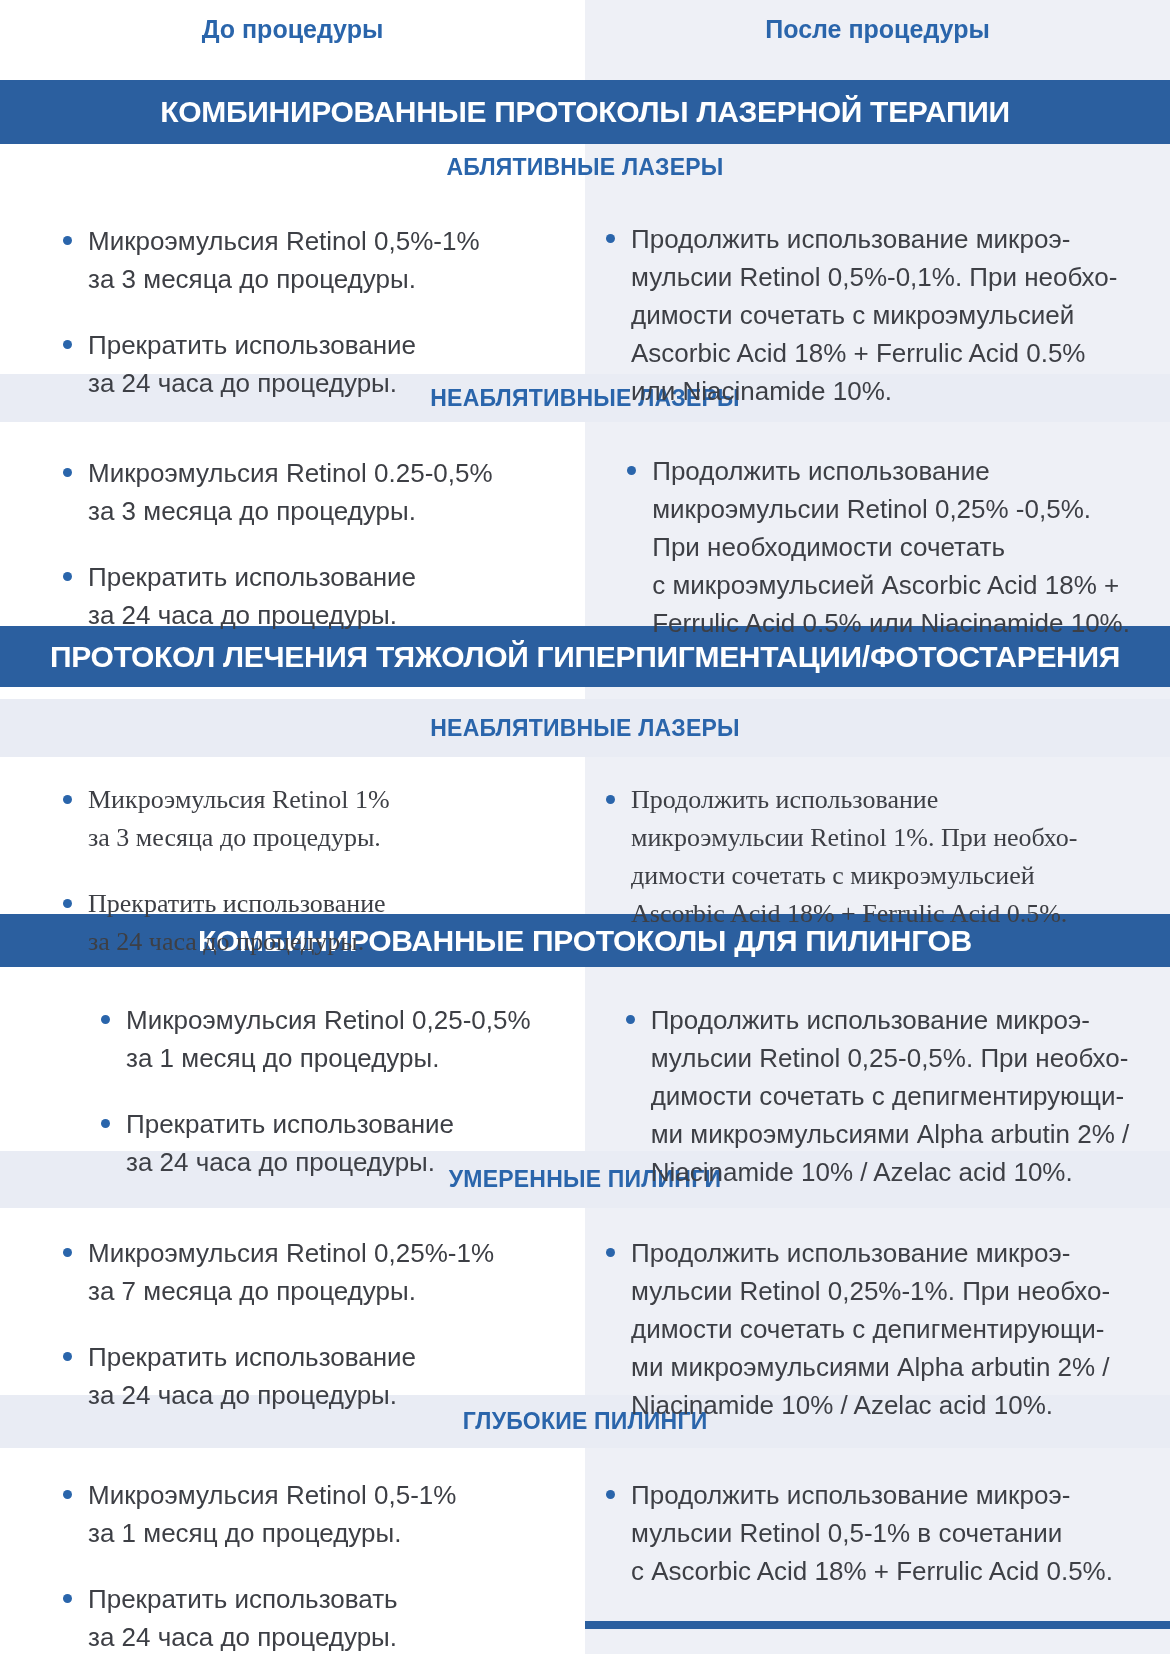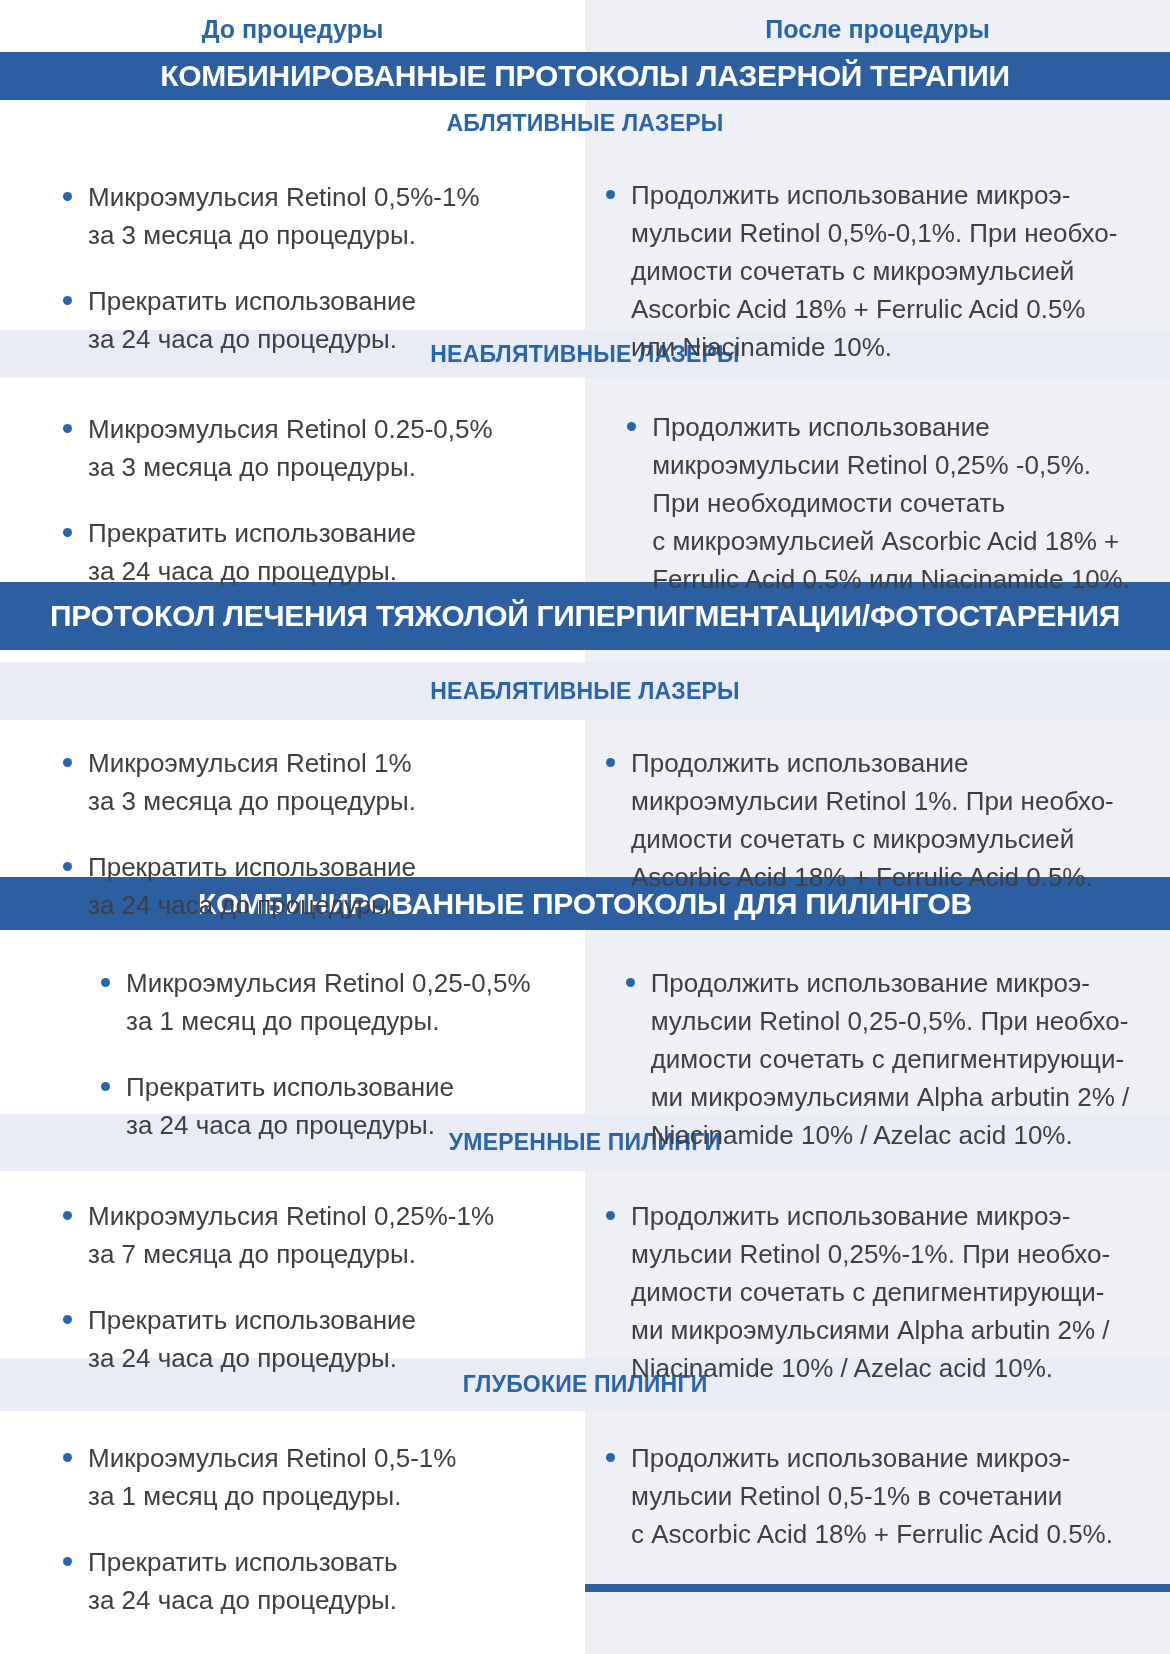--- a/index.html
+++ b/index.html
@@ -22,22 +22,22 @@
   .col-head{
     width:585px; display:flex; align-items:center; justify-content:center;
     color:#2a65ab; font-weight:bold; font-size:25px; padding-top:6px;
   }
 
   .banner{
     display:flex; align-items:center; justify-content:center;
     background:#2b5f9f; color:#ffffff; font-weight:bold;
     font-size:30px; letter-spacing:-0.3px; white-space:nowrap;
   }
-  .banner.h56{ height:48px; }
-  .banner.h68{ height:68px; }
+  .banner.h56{ height:64px;margin-top:28px; }
+  .banner.h68{ height:61px; }
   .banner.h53{ height:53px; }
 
   .subheader{
     display:flex; align-items:center; justify-content:center;
     color:#2a65ab; font-weight:bold; font-size:23px; letter-spacing:0.2px;
   }
   .subheader.full{ background:#e9ecf4; }
   .spacer{ }
 
   .body-row{ display:flex; }
@@ -110,21 +110,21 @@
 с микроэмульсией Ascorbic Acid 18% +
 Ferrulic Acid 0.5% или Niacinamide 10%.</li>
         </ul>
       </div>
     </div>
 
     <div class="banner h68">ПРОТОКОЛ ЛЕЧЕНИЯ ТЯЖОЛОЙ ГИПЕРПИГМЕНТАЦИИ/ФОТОСТАРЕНИЯ</div>
     <div class="spacer" style="height:12px;"></div>
 
     <div class="subheader full" style="height:58px;">НЕАБЛЯТИВНЫЕ ЛАЗЕРЫ</div>
-    <div class="body-row" style="height:157px;">
+    <div class="body-row" style="height:157px;font-family:Liberation Serif, serif;">
       <div class="cell before" style="padding-top:24px;">
         <ul>
           <li>Микроэмульсия Retinol 1%
 за 3 месяца до процедуры.</li>
           <li>Прекратить использование
 за 24 часа до процедуры.</li>
         </ul>
       </div>
       <div class="cell after" style="padding-top:24px;">
         <ul>

